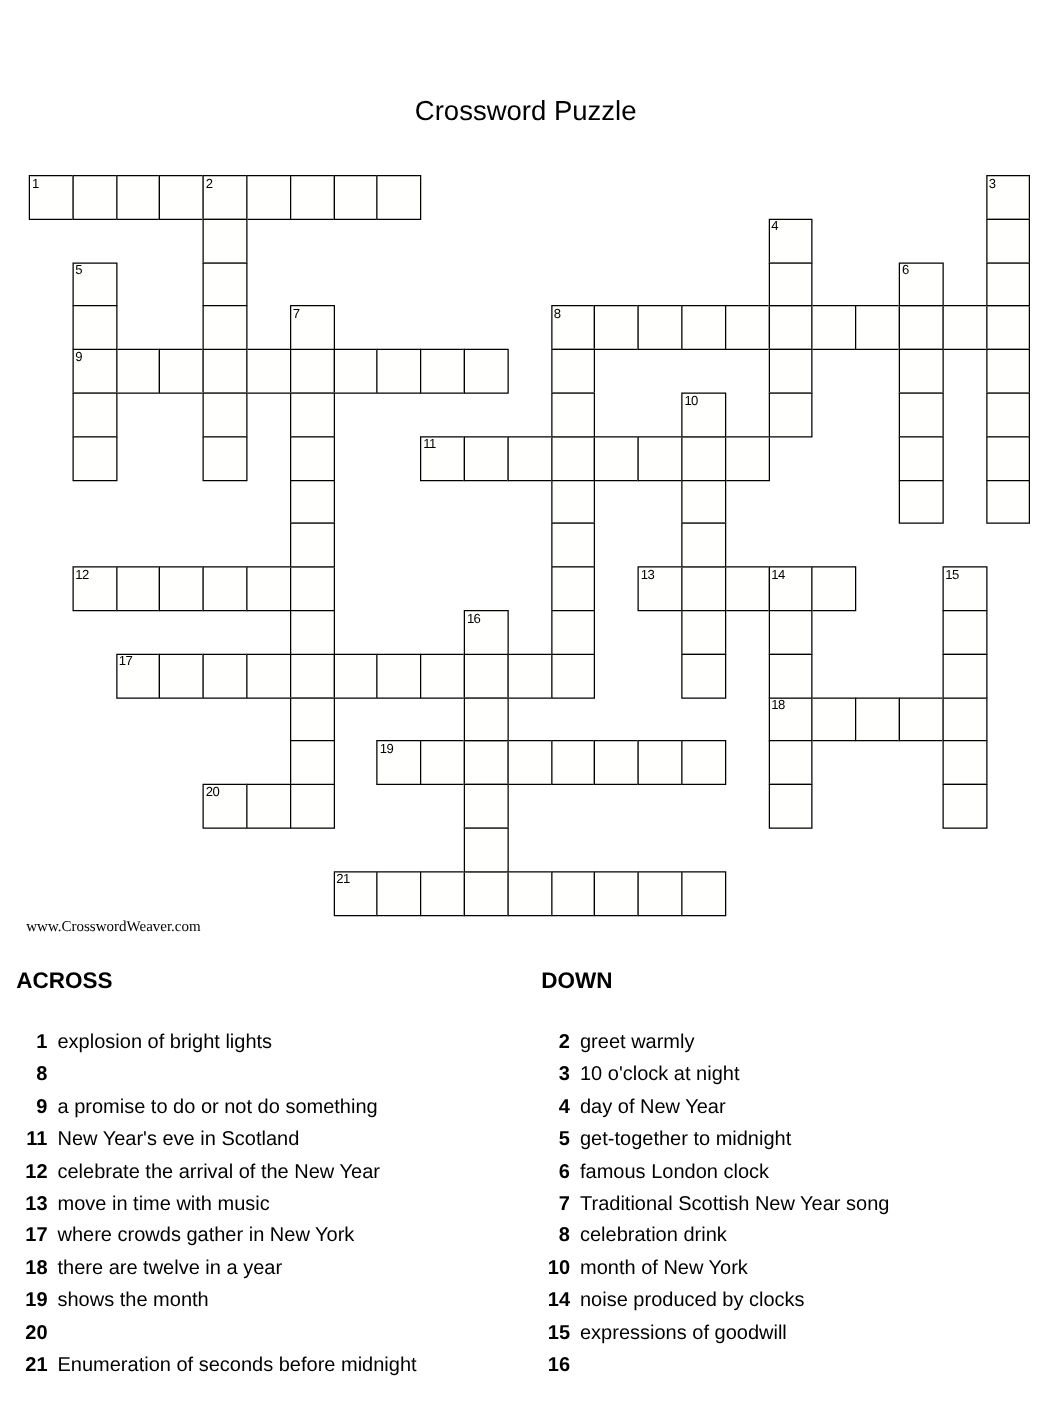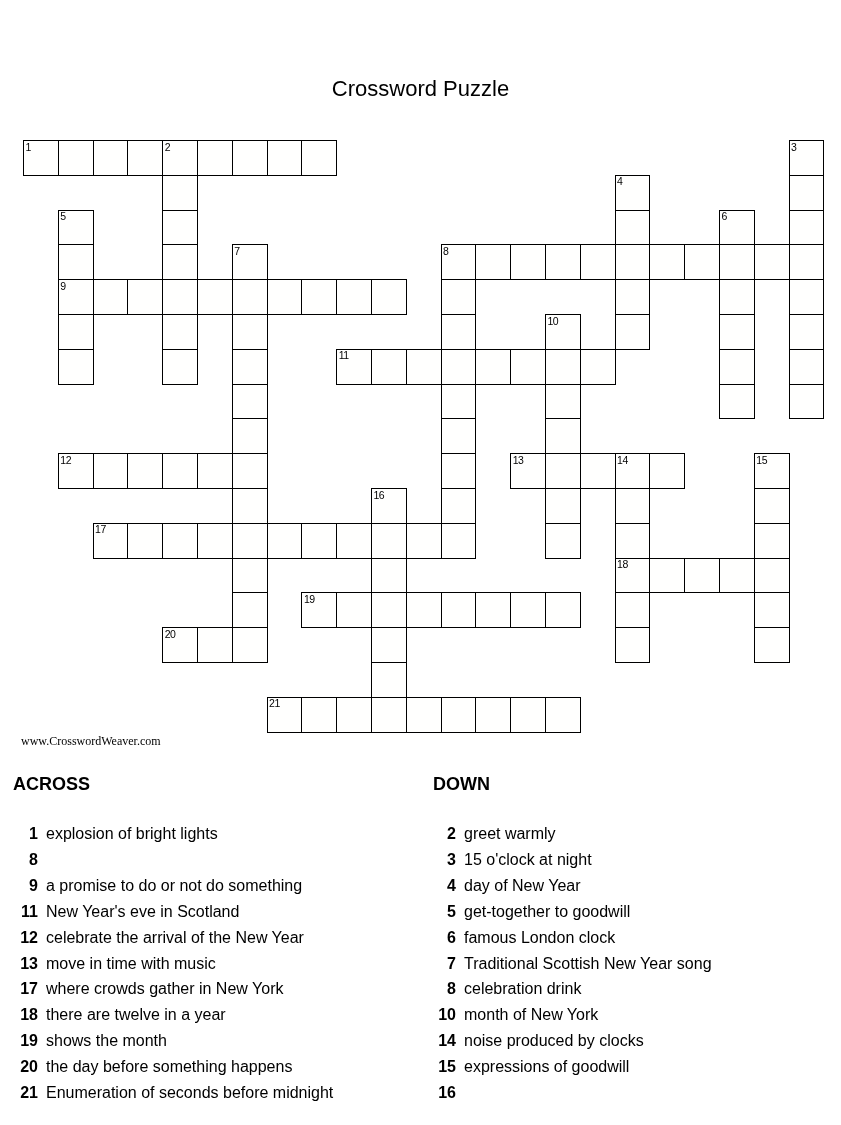--- a/index.html
+++ b/index.html
@@ -319,43 +319,42 @@
       <div class="clue">
         <span class="clue-num">18</span>
         <span class="clue-text">there are twelve in a year</span>
       </div>
       <div class="clue">
         <span class="clue-num">19</span>
         <span class="clue-text">shows the month</span>
       </div>
       <div class="clue">
         <span class="clue-num">20</span>
-        <span class="clue-text">the day before something happens</span>
       </div>
       <div class="clue">
         <span class="clue-num">21</span>
         <span class="clue-text">Enumeration of seconds before midnight</span>
       </div>
     </div>
   <div class="clues" id="down-clues">
       <div class="clue">
         <span class="clue-num">2</span>
         <span class="clue-text">greet warmly</span>
       </div>
       <div class="clue">
         <span class="clue-num">3</span>
-        <span class="clue-text">15 o'clock at night</span>
+        <span class="clue-text">10 o'clock at night</span>
       </div>
       <div class="clue">
         <span class="clue-num">4</span>
         <span class="clue-text">day of New Year</span>
       </div>
       <div class="clue">
         <span class="clue-num">5</span>
-        <span class="clue-text">get-together to goodwill</span>
+        <span class="clue-text">get-together to midnight</span>
       </div>
       <div class="clue">
         <span class="clue-num">6</span>
         <span class="clue-text">famous London clock</span>
       </div>
       <div class="clue">
         <span class="clue-num">7</span>
         <span class="clue-text">Traditional Scottish New Year song</span>
       </div>
       <div class="clue">

